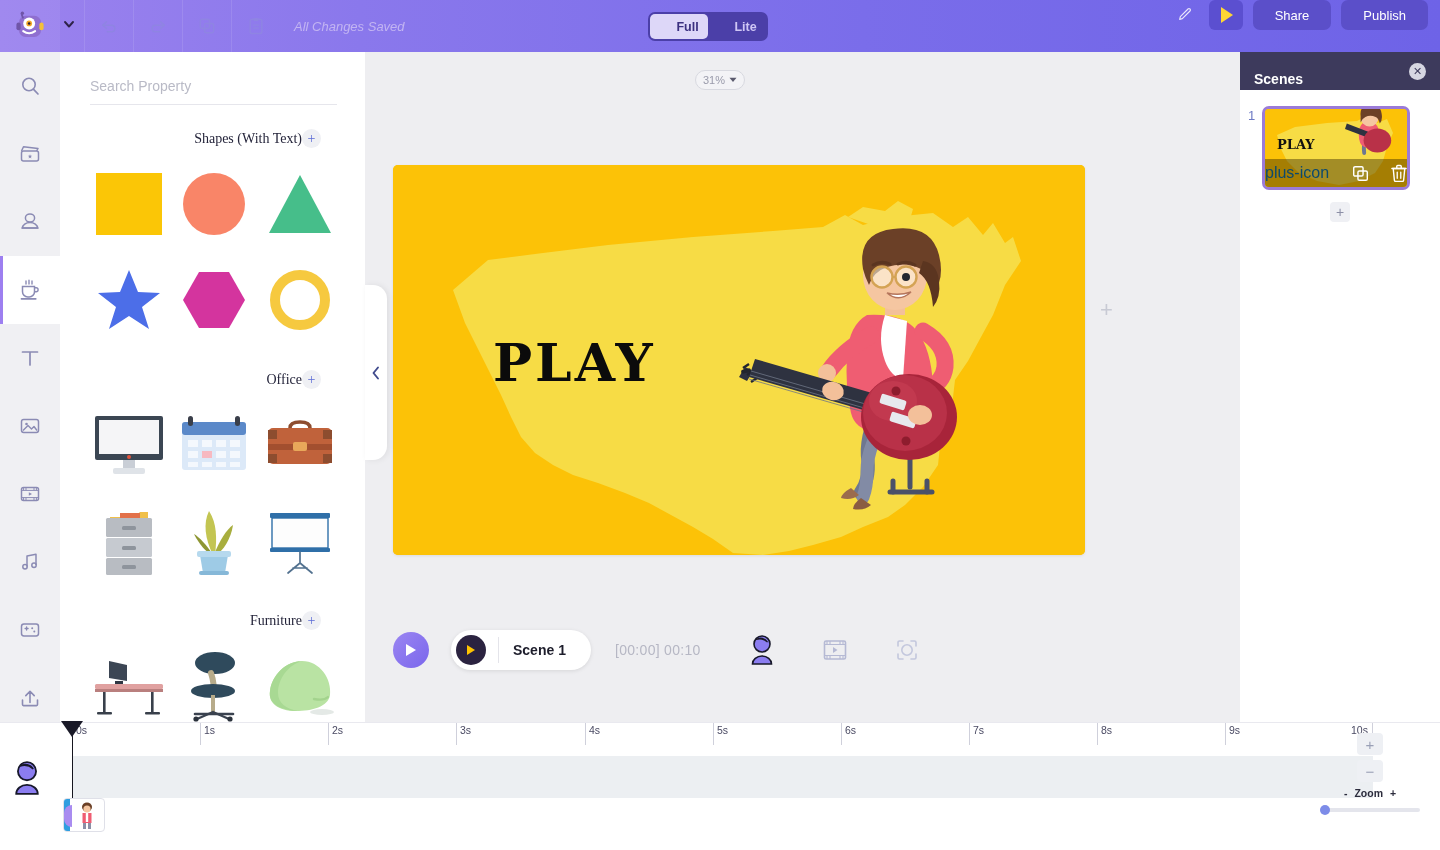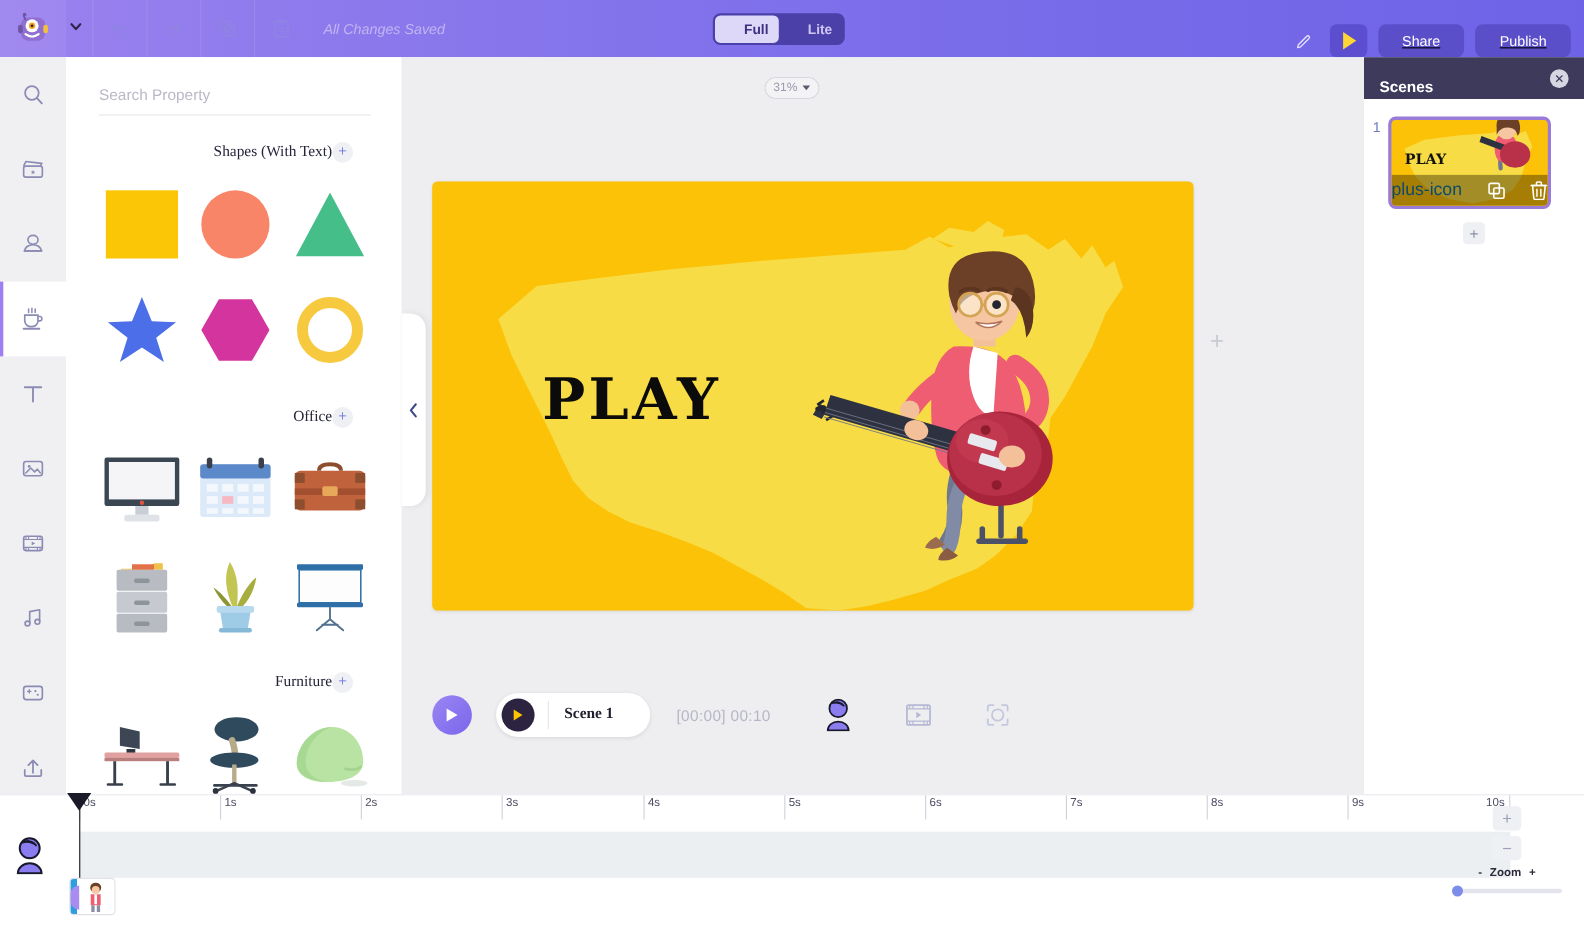--- a/index.html
+++ b/index.html
@@ -40,21 +40,21 @@
   .mode-opt {
     flex: 1; display: flex; align-items: center; justify-content: center;
     font-size: 12.5px; font-weight: bold; color: #cfc6f5; border-radius: 5px; cursor: pointer; padding-left: 17px;
   }
   .mode-opt.active { background: #ddd7f8; color: #3b3080; }
 
   .scene-title {
     position: absolute; left: 0; right: 0; top: 18px; text-align: center;
     font-size: 14.5px; font-weight: bold; color: #ffffff; pointer-events: none;
   }
-  .tb-right { position: absolute; right: 12px; top: 0; height: 52px; display: flex; align-items: flex-end; gap: 10px; text-decoration: underline; }
+  .tb-right { position: absolute; right: 12px; top: 0; height: 52px; display: flex; align-items: flex-start; gap: 10px; }
   .icon-pencil { width: 28px; height: 28px; display:flex; align-items:center; justify-content:center; cursor: pointer; }
   .play-yellow {
     width: 34px; height: 30px; background: #5b4fd0; border-radius: 6px;
     display: flex; align-items: center; justify-content: center; cursor: pointer;
   }
   .tri-y { width:0;height:0;border-left:12px solid #ffd633;border-top:8px solid transparent;border-bottom:8px solid transparent;margin-left:3px; }
   .pill-btn {
     height: 30px; padding: 0 22px; background: #5b4fc9; color: #fff; border: none;
     border-radius: 7px; font-size: 13px; font-family: "Liberation Sans", sans-serif;
     cursor: pointer; display:flex; align-items:center;
@@ -144,21 +144,21 @@
   }
   .scene-chip {
     margin-left: 22px; height: 40px; min-width: 140px; background: #fff;
     border-radius: 20px; display: flex; align-items: center; padding-right: 20px;
     box-shadow: 0 1px 4px rgba(0,0,0,0.10); cursor: pointer;
   }
   .chip-play {
     width: 30px; height: 30px; border-radius: 50%; background: #2b2340;
     display: flex; align-items: center; justify-content: center; margin: 0 12px 0 5px;
   }
-  .chip-label { font-size: 14px; font-weight: bold; color: #1d1d2b; border-left: 1px solid #e4e4ea; padding-left: 14px; height:26px; display:flex; align-items:center;font-family:Liberation Serif, serif;}
+  .chip-label { font-size: 14px; font-weight: bold; color: #1d1d2b; border-left: 1px solid #e4e4ea; padding-left: 14px; height:26px; display:flex; align-items:center;}
   .time-read { margin-left: 24px; font-size: 14px; color: #b6b7c4; letter-spacing: .3px; }
   .pb-icon { margin-left: 48px; cursor: pointer; display:flex; align-items:center; }
 
   
   .scenes {
     position: absolute; left: 1240px; top: 52px; width: 200px; height: 670px; background: #fff;
   }
   .scenes-head {
     height: 38px; background: #3d3a5c; display: flex; align-items: center;
     justify-content: space-between; padding: 0 14px;

